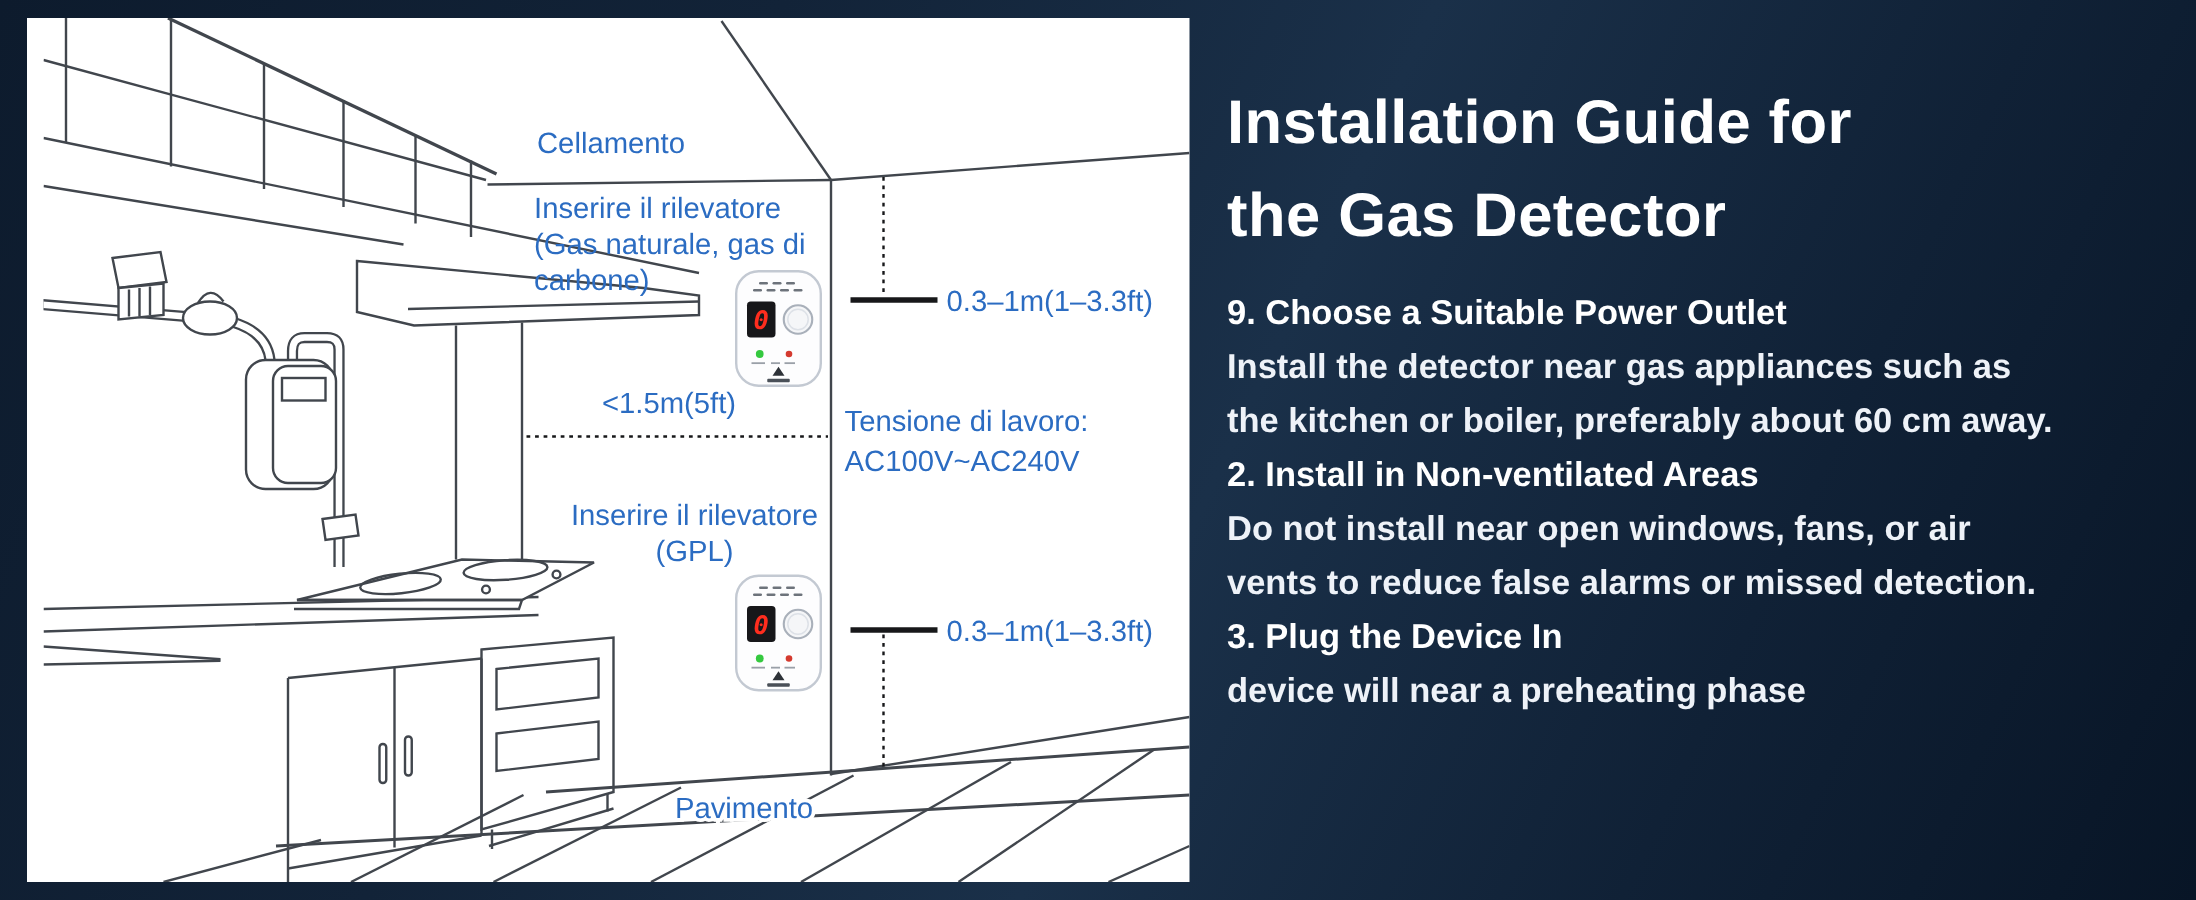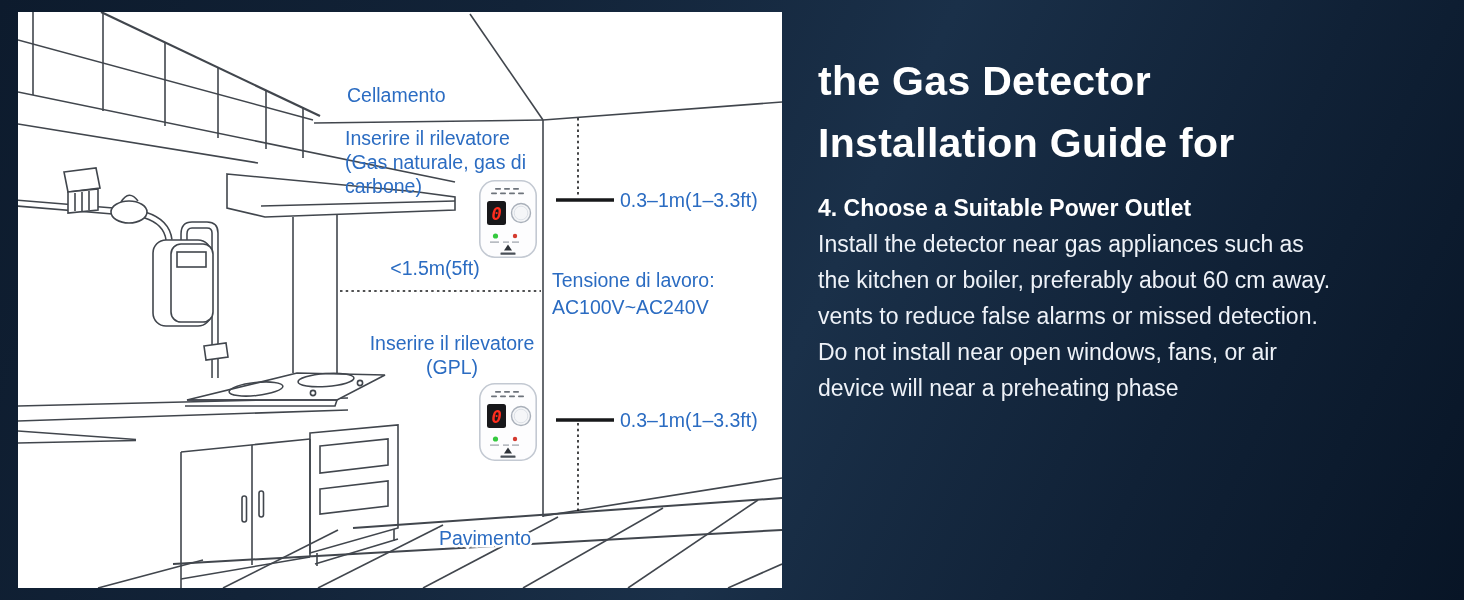--- a/index.html
+++ b/index.html
@@ -2,28 +2,28 @@
 <html><head>
 <meta charset="utf-8">
 <style>
   html,body{margin:0;padding:0;background:#05101d;}
   .stage{
     position:relative;width:1464px;height:600px;overflow:hidden;
     background:linear-gradient(115deg,#0d1b2d 0%,#122338 30%,#1a3049 55%,#102136 78%,#081526 100%);
     font-family:"Liberation Sans",sans-serif;
   }
   .panel{
-    position:absolute;left:18px;top:12px;width:764px;height:576px;background:#ffffff;
+    position:absolute;left:18px;top:12px;width:764px;height:576px;background:#ffffff;padding-left:11px;
   }
   .panel svg{display:block;width:764px;height:576px;}
   .guide{position:absolute;left:818px;top:50px;width:640px;color:#ffffff;}
   .guide .title{font-size:41px;font-weight:bold;line-height:62px;letter-spacing:.3px;}
   .steps{margin-top:16px;}
   .steps .h{font-size:23px;font-weight:bold;line-height:36px;color:#ffffff;}
-  .steps .b{font-size:23px;line-height:36px;color:#eef2f8;font-weight:normal;}
+  .steps .b{font-size:23px;line-height:36px;color:#eef2f8;font-weight:bold;}
   
   text.lbl{font-family:"Liberation Sans",sans-serif;font-size:19.5px;fill:#2b6cc2;}
   text.seg{font-family:"DejaVu Sans Mono",monospace;font-weight:bold;font-style:italic;font-size:17px;fill:#ff2d1e;text-anchor:middle;}
   .halo{paint-order:stroke;stroke:#ffffff;stroke-width:5px;}
 </style>
 </head>
 <body>
 
 <div class="stage">
 
@@ -186,32 +186,34 @@
         <text class="lbl" x="434" y="338" text-anchor="middle">Inserire il rilevatore</text>
         <text class="lbl" x="434" y="362" text-anchor="middle">(GPL)</text>
         <text class="lbl" x="602" y="415">0.3–1m(1–3.3ft)</text>
         <text class="lbl halo" x="467" y="533" text-anchor="middle">Pavimento</text>
       </g>
     </svg>
   </div>
 
   <div class="guide">
     <div class="title">
+      <div>Installation Guide for</div>
       <div>the Gas Detector</div>
-      <div>Installation Guide for</div>
     </div>
     <div class="steps">
       <div class="step">
-        <div class="h">4. Choose a Suitable Power Outlet</div>
+        <div class="h">9. Choose a Suitable Power Outlet</div>
         <div class="b">Install the detector near gas appliances such as</div>
         <div class="b">the kitchen or boiler, preferably about 60 cm away.</div>
       </div>
       <div class="step">
+        <div class="h">2. Install in Non-ventilated Areas</div>
+        <div class="b">Do not install near open windows, fans, or air</div>
         <div class="b">vents to reduce false alarms or missed detection.</div>
-        <div class="b">Do not install near open windows, fans, or air</div>
       </div>
       <div class="step">
+        <div class="h">3. Plug the Device In</div>
         <div class="b">device will near a preheating phase</div>
       </div>
     </div>
   </div>
 
 </div>
 
 </body></html>

